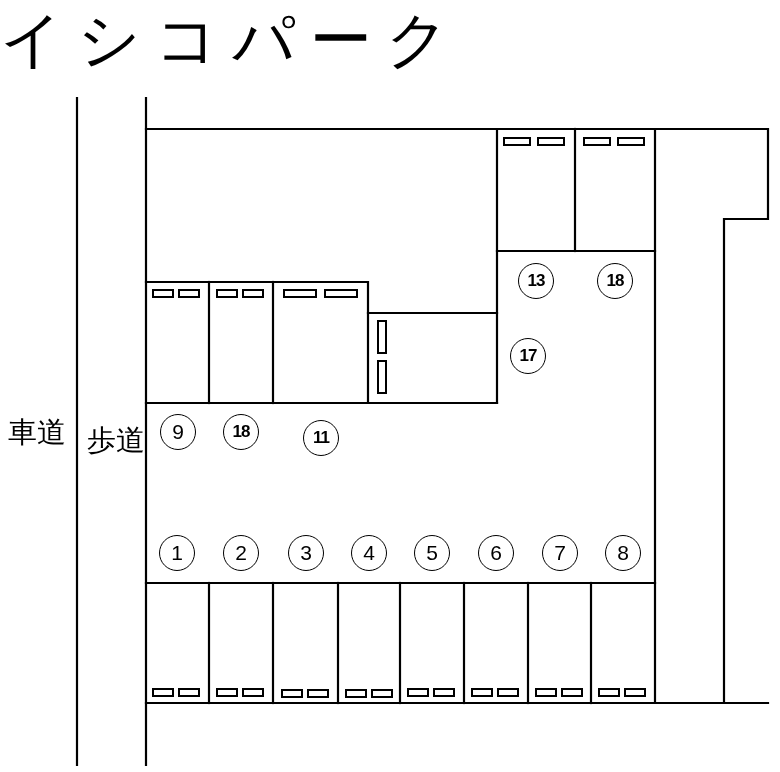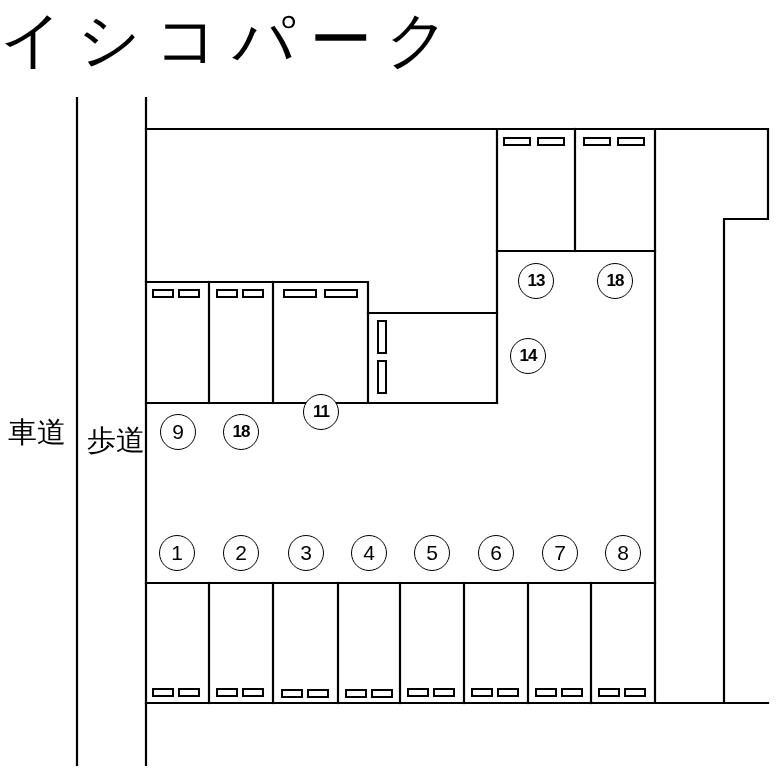--- a/index.html
+++ b/index.html
@@ -136,17 +136,17 @@
 <div class="spot-num" style="left:241px; top:553px;">2</div>
 <div class="spot-num" style="left:306px; top:553px;">3</div>
 <div class="spot-num" style="left:369px; top:553px;">4</div>
 <div class="spot-num" style="left:432px; top:553px;">5</div>
 <div class="spot-num" style="left:496px; top:553px;">6</div>
 <div class="spot-num" style="left:560px; top:553px;">7</div>
 <div class="spot-num" style="left:623px; top:553px;">8</div>
 
 <div class="spot-num" style="left:178px; top:432px;">9</div>
 <div class="spot-num two" style="left:241px; top:432px;">18</div>
-<div class="spot-num two" style="left:321px; top:412px;text-align:center;">11</div>
+<div class="spot-num two" style="left:321px; top:438px;text-align:center;">11</div>
 
-<div class="spot-num two" style="left:528px; top:356px;">14</div>
+<div class="spot-num two" style="left:528px; top:356px;">17</div>
 <div class="spot-num two" style="left:536px; top:281px;">13</div>
 <div class="spot-num two" style="left:615px; top:281px;">18</div>
 
 </body></html>

